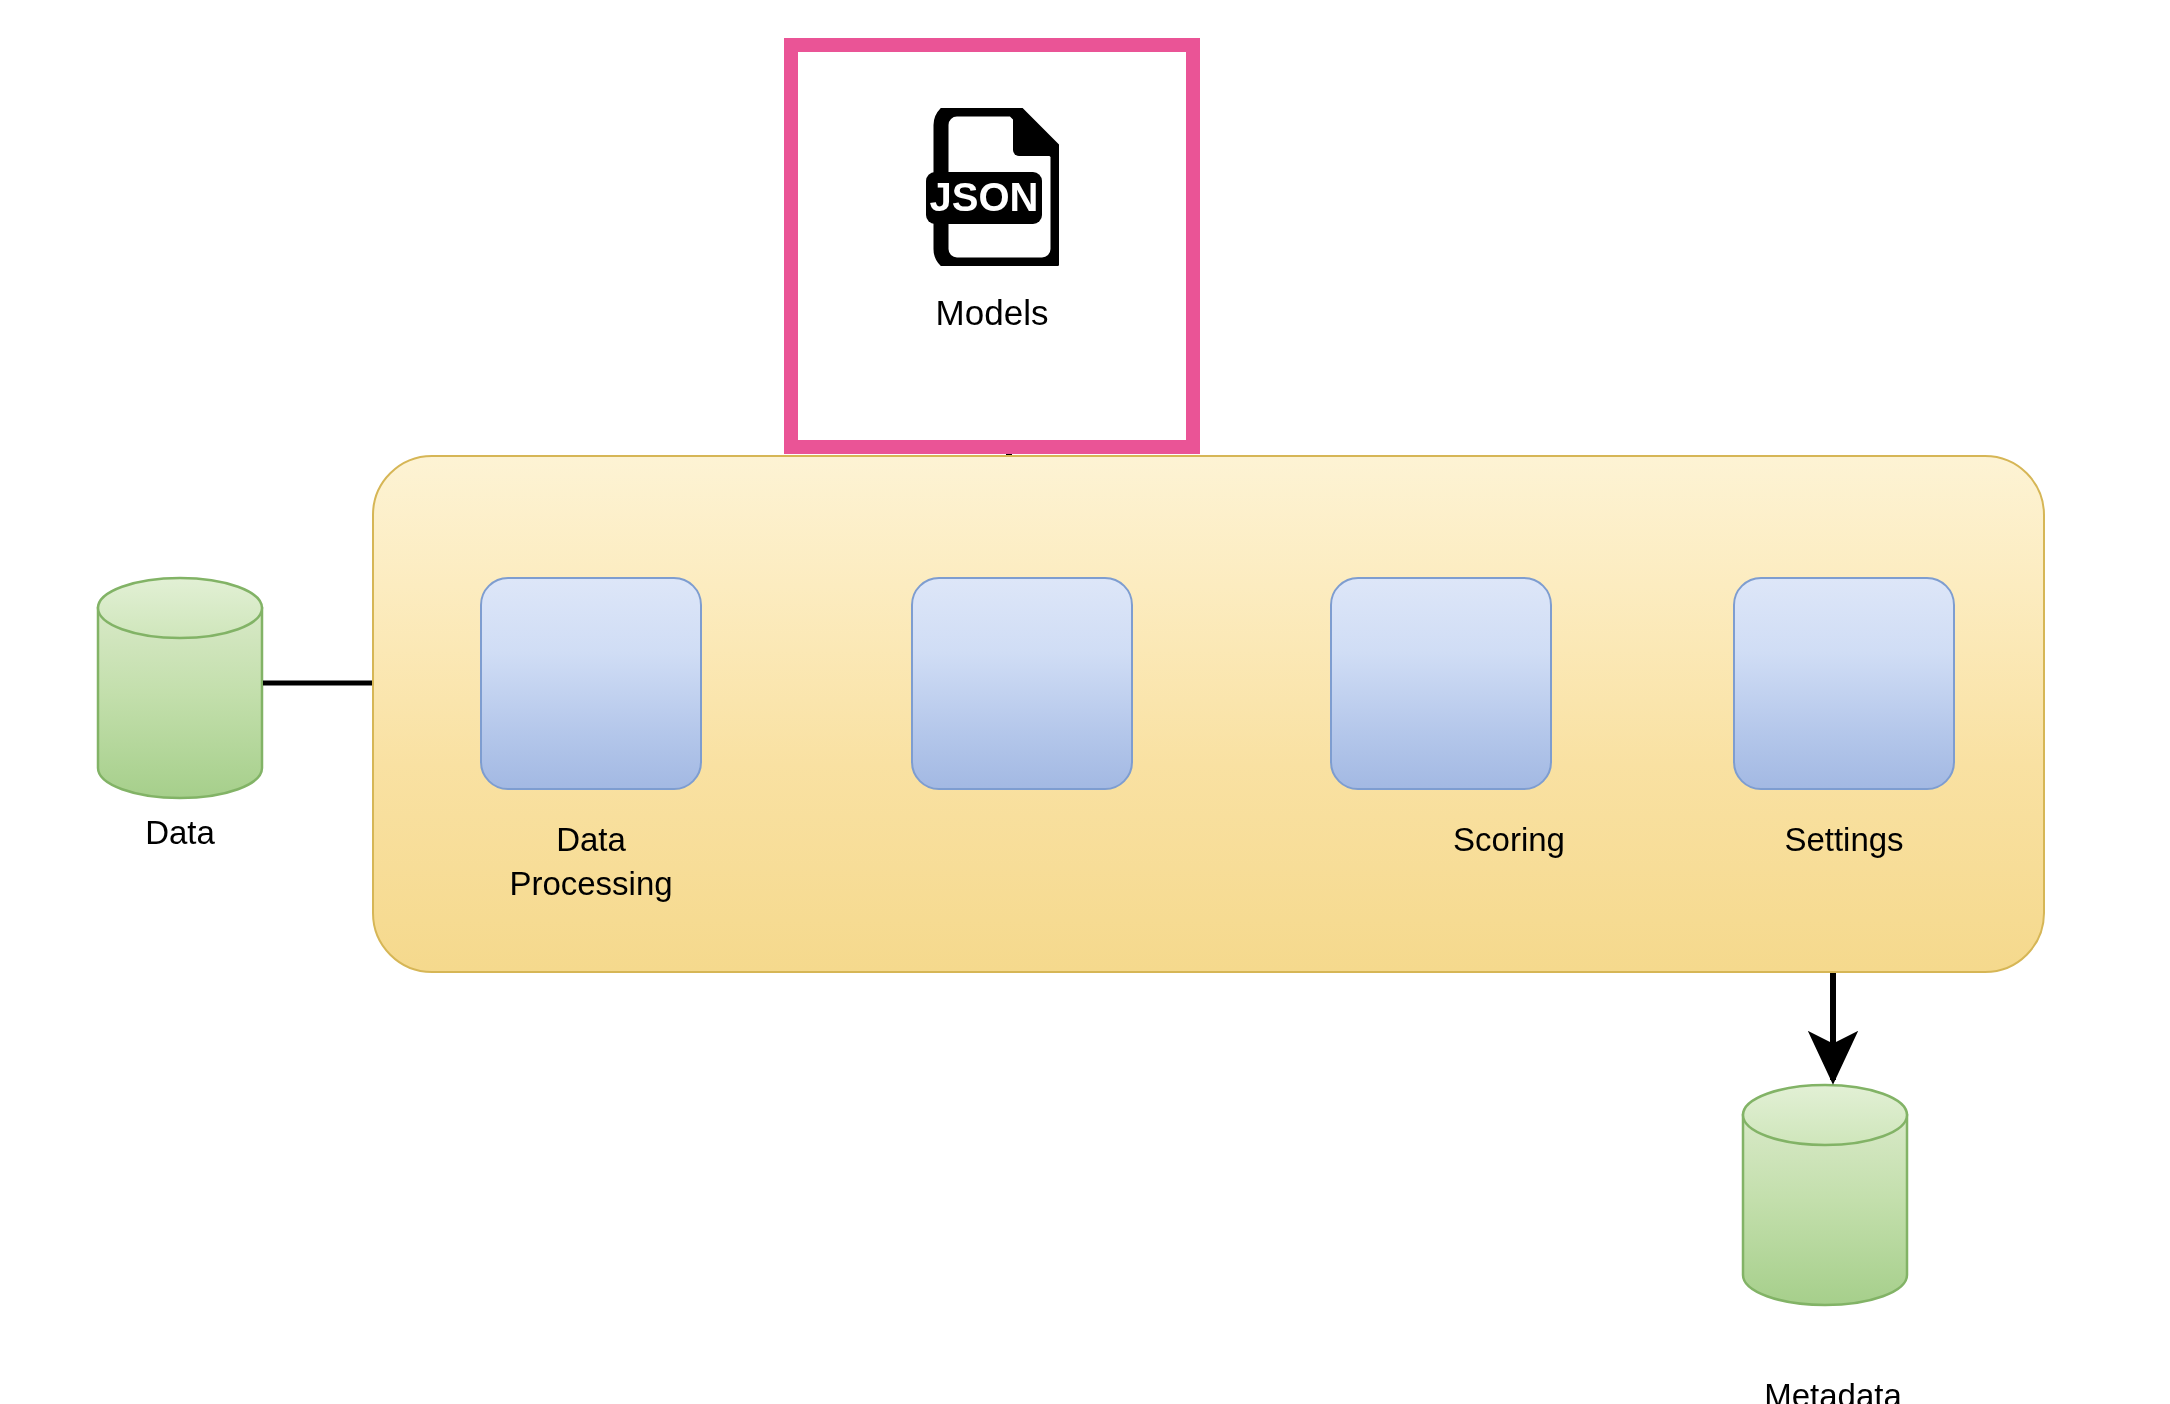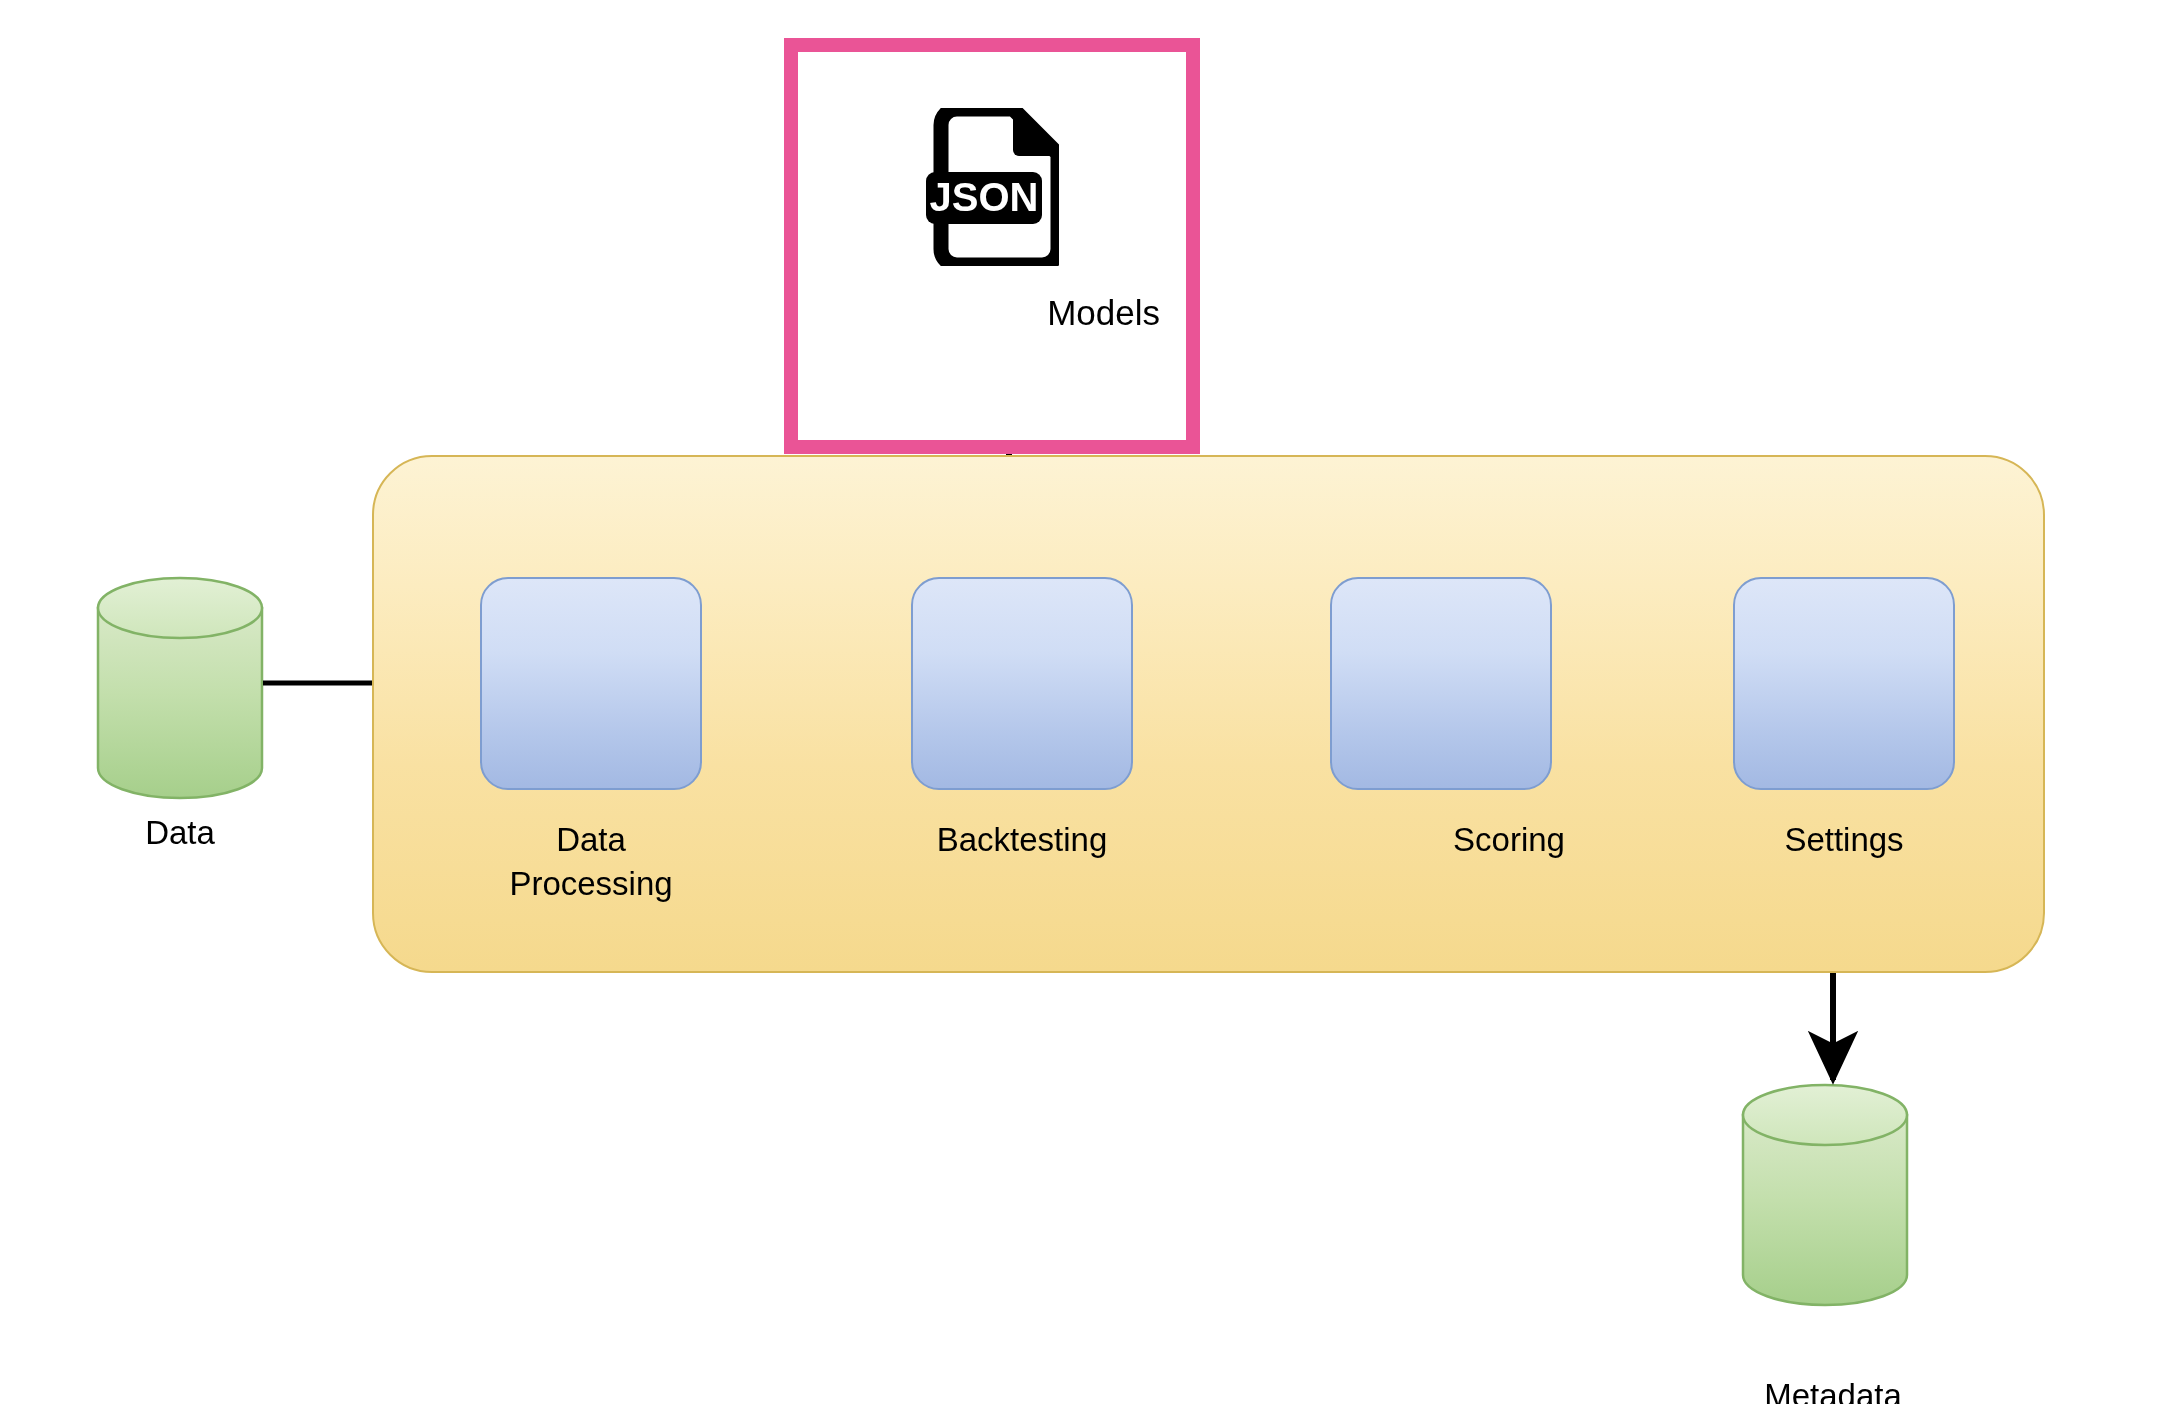--- a/index.html
+++ b/index.html
@@ -43,21 +43,21 @@
     left: 925px;
     top: 108px;
     width: 134px;
     height: 158px;
   }
   .json-label-text {
     position: absolute;
     left: 824px;
     top: 290px;
     width: 336px;
-    text-align: right;
+    text-align: center;
     font-size: 35px;
     line-height: 45px;
     color: #000000;
     font-family: "Liberation Sans", sans-serif;
   }
 
   
   .pipeline-container {
     position: absolute;
     left: 372px;
@@ -167,23 +167,20 @@
 
   <div class="proc-box" style="left:480px"></div>
   <div class="proc-box" style="left:911px"></div>
   <div class="proc-box" style="left:1330px"></div>
   <div class="proc-box" style="left:1733px"></div>
 
   <div class="proc-label" style="left:426px">
     <div>Data</div>
     <div>Processing</div>
   </div>
-  <div class="proc-label" style="left:857px">
-    <div>Backtesting</div>
-  </div>
   <div class="proc-label" style="left:1344px">
     <div>Scoring</div>
   </div>
   <div class="proc-label" style="left:1679px">
     <div>Settings</div>
   </div>
 
   <div class="cyl-label" id="cyl-data-label">Data</div>
   <div class="cyl-label" id="cyl-meta-label">Metadata</div>
 

